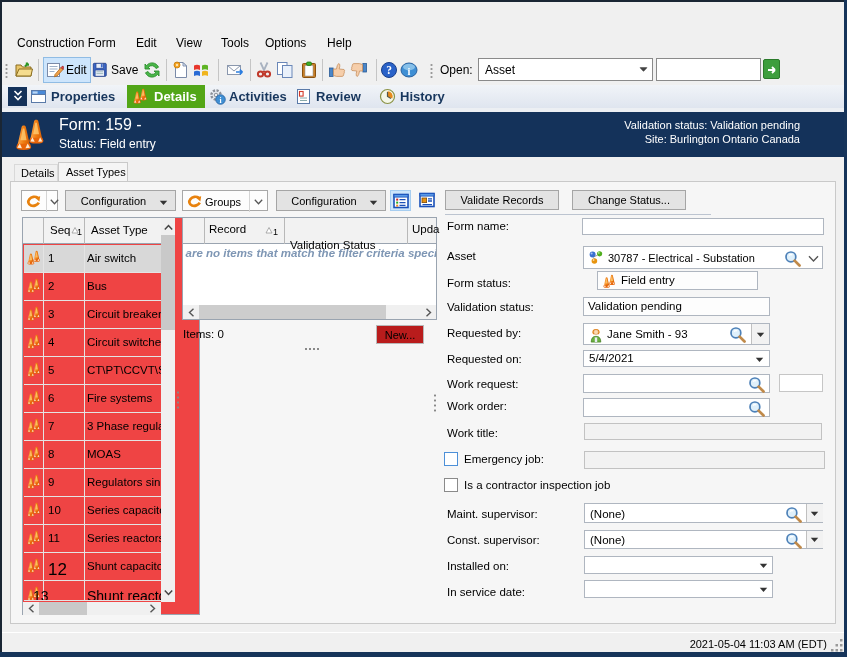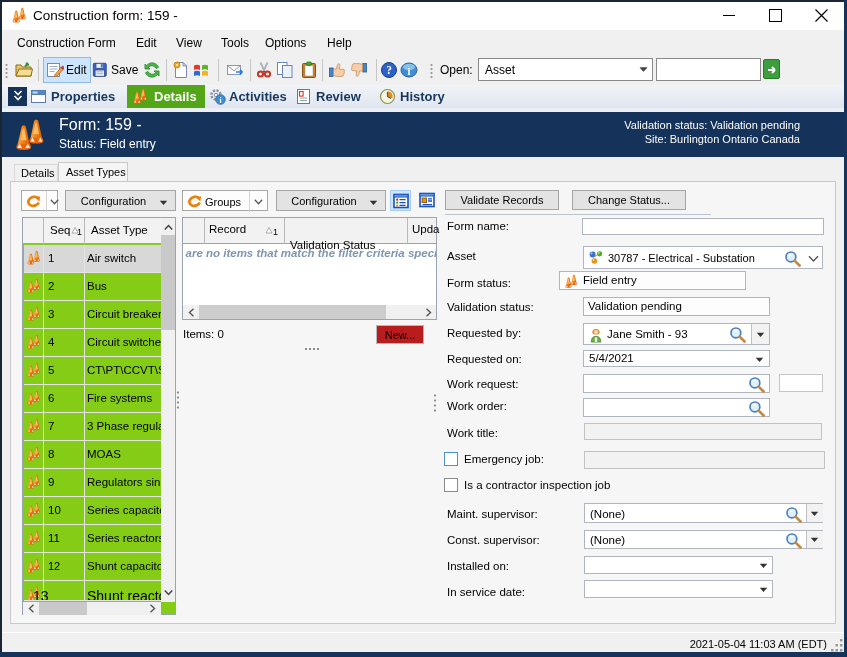--- a/index.html
+++ b/index.html
@@ -83,35 +83,20 @@
     <circle cx="11.6" cy="3.8" r="2.6" fill="#4fae1e"></circle>
         <circle cx="10.8" cy="2.9" r="0.9" fill="#b8e89a"></circle>
     <circle cx="6.4" cy="11" r="2.8" fill="#e8940e"></circle>
         <circle cx="5.6" cy="10" r="0.9" fill="#f8d9a0"></circle>
     <path d="M6.5 6.5 L9.5 5.2 M5.5 7.4 L6.2 8.6" stroke="#888" stroke-width="0.8"></path>
   </g>
  </defs>
 </svg>
 <div id="win">
 
-  <div id="titlebar">
-    <svg class="abs" style="left:11px;top:7px" width="17" height="17" viewBox="0 0 16 16">
-        <use href="#cones"></use>
-      </svg>
-    <span id="title-text">Construction form: 159 -</span>
-    <div class="wbtn" style="left:706px"><svg width="46" height="30">
-          <line x1="17" y1="15.5" x2="29" y2="15.5" stroke="#000" stroke-width="1"></line>
-        </svg></div>
-    <div class="wbtn" style="left:752px"><svg width="46" height="30">
-          <rect x="17.5" y="9.5" width="12" height="12" fill="none" stroke="#000" stroke-width="1"></rect>
-        </svg></div>
-    <div class="wbtn" style="left:798px"><svg width="46" height="30">
-          <path d="M17.5 9.5 L29.5 21.5 M29.5 9.5 L17.5 21.5" stroke="#000" stroke-width="1.2" fill="none"></path>
-        </svg></div>
-  </div>
 
   <div id="menubar">
     <span class="menu-item" style="left:17px">Construction Form</span>
     <span class="menu-item" style="left:136px">Edit</span>
     <span class="menu-item" style="left:176px">View</span>
     <span class="menu-item" style="left:221px">Tools</span>
     <span class="menu-item" style="left:265px">Options</span>
     <span class="menu-item" style="left:327px">Help</span>
   </div>
 
@@ -327,21 +312,21 @@
   </div>
   <div class="abs" style="left:416px;top:190px;width:22px;height:21px">
     <svg class="abs" style="left:3px;top:2px" width="16" height="16" viewBox="0 0 16 16">
       <rect x="1" y="1.5" width="14" height="13" fill="#fff" stroke="#1a50b8" stroke-width="1.6"></rect>
       <rect x="1" y="1.5" width="14" height="2.6" fill="#5a9ae8" stroke="#1a50b8" stroke-width="0.8"></rect>
       <rect x="3" y="6" width="4.6" height="4.6" fill="#e8920e" stroke="#7a4a08" stroke-width="0.8"></rect>
       <path d="M9 6.8 h4 M9 9 h4 M3.5 12.6 h9.5" stroke="#1a50b8" stroke-width="1.3"></path>
     </svg>
   </div>
 
-  <div class="abs" style="left:22px;top:217px;width:154px;height:398px;background:#84cc16;border:1px solid #9aa4b0">
+  <div class="abs" style="left:22px;top:217px;width:178px;height:398px;background:#ef4444;border:1px solid #9aa4b0">
     <div class="abs" style="left:0;top:0;width:152px;height:26px;background:#f2f2f2;border-bottom:1px solid #9aa4b0"></div>
     <div class="abs" style="left:20px;top:0;width:1px;height:26px;background:#b8b8b8"></div>
     <div class="abs" style="left:61px;top:0;width:1px;height:26px;background:#b8b8b8"></div>
     <span class="abs" style="left:27px;top:6px;font-size:11.5px">Seq</span>
     <svg class="abs" style="left:48px;top:8px" width="8" height="8">
         <path d="M1 7 L4 1.5 L7 7 Z" fill="#fff" stroke="#999" stroke-width="0.8"></path>
       </svg>
     <span class="abs" style="left:54px;top:9px;font-size:9px">1</span>
     <span class="abs" style="left:68px;top:6px;font-size:11.5px">Asset Type</span>
     <div id="lrows">
@@ -443,21 +428,21 @@
 <div class="abs" style="left:60px;top:0;width:1px;height:28px;background:#e4e4e4"></div>
 <span class="abs" style="left:24px;top:7px;font-size:11.5px">11</span>
 <span class="abs" style="left:63px;top:7px;font-size:11.5px;white-space:nowrap">Series reactors</span>
 </div>
 <div class="abs" style="left:1px;top:335px;width:137px;height:28px;border-bottom:1px solid #e4e4e4;overflow:hidden">
 <svg class="abs" style="left:2px;top:5px" width="16" height="16" viewBox="0 0 16 16">
             <use href="#cones"></use>
           </svg>
 <div class="abs" style="left:19px;top:0;width:1px;height:28px;background:#e4e4e4"></div>
 <div class="abs" style="left:60px;top:0;width:1px;height:28px;background:#e4e4e4"></div>
-<span class="abs" style="left:24px;top:7px;font-size:11px">12</span>
+<span class="abs" style="left:24px;top:7px;font-size:17px">12</span>
 <span class="abs" style="left:63px;top:7px;font-size:11.5px;white-space:nowrap">Shunt capacitor</span>
 </div>
 <div class="abs" style="left:1px;top:363px;width:137px;height:20px;border-bottom:1px solid #e4e4e4;overflow:hidden">
 <svg class="abs" style="left:2px;top:5px" width="16" height="16" viewBox="0 0 16 16">
             <use href="#cones"></use>
           </svg>
 <div class="abs" style="left:19px;top:0;width:1px;height:20px;background:#e4e4e4"></div>
 <div class="abs" style="left:60px;top:0;width:1px;height:20px;background:#e4e4e4"></div>
 <span class="abs" style="left:9px;top:7px;font-size:14px">13</span>
 <span class="abs" style="left:63px;top:7px;font-size:14px;white-space:nowrap">Shunt reactor</span>
@@ -528,21 +513,21 @@
         </svg>
 <span class="abs" style="left:24px;top:5px;font-size:11px">30787 - Electrical - Substation</span>
         <svg class="abs" style="left:200px;top:3px" width="17" height="17" viewBox="0 0 16 16">
           <use href="#mag"></use>
         </svg>
         <svg class="abs" style="left:224px;top:8px" width="11" height="8" viewBox="0 0 9 6">
           <path d="M0.8 0.8 L4.5 4.7 L8.2 0.8" stroke="#555" stroke-width="1.1" fill="none"></path>
         </svg>
       </div>
 <span class="lbl" style="left:447px;top:277px">Form status:</span>
-<div class="input" style="left:559px;top:271px;width:187px;height:19px;background:#fdfdfd">
+<div class="input" style="left:597px;top:271px;width:161px;height:19px;background:#fdfdfd">
 <svg class="abs" style="left:4px;top:2px" width="15" height="15" viewBox="0 0 16 16">
           <use href="#cones"></use>
         </svg>
 <span class="abs fieldtxt" style="left:23px;top:2px">Field entry</span>
       </div>
 <span class="lbl" style="left:447px;top:301px">Validation status:</span>
 <div class="input" style="left:583px;top:297px;width:187px;height:19px;background:#fdfdfd">
 <span class="abs fieldtxt" style="left:4px;top:2px">Validation pending</span>
       </div>
 <span class="lbl" style="left:447px;top:327px">Requested by:</span>

